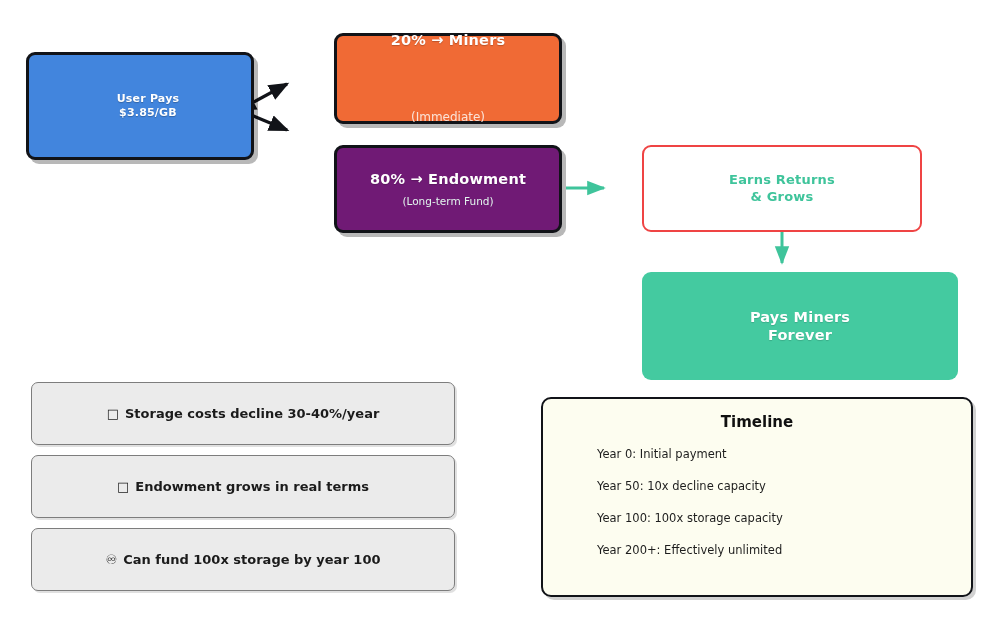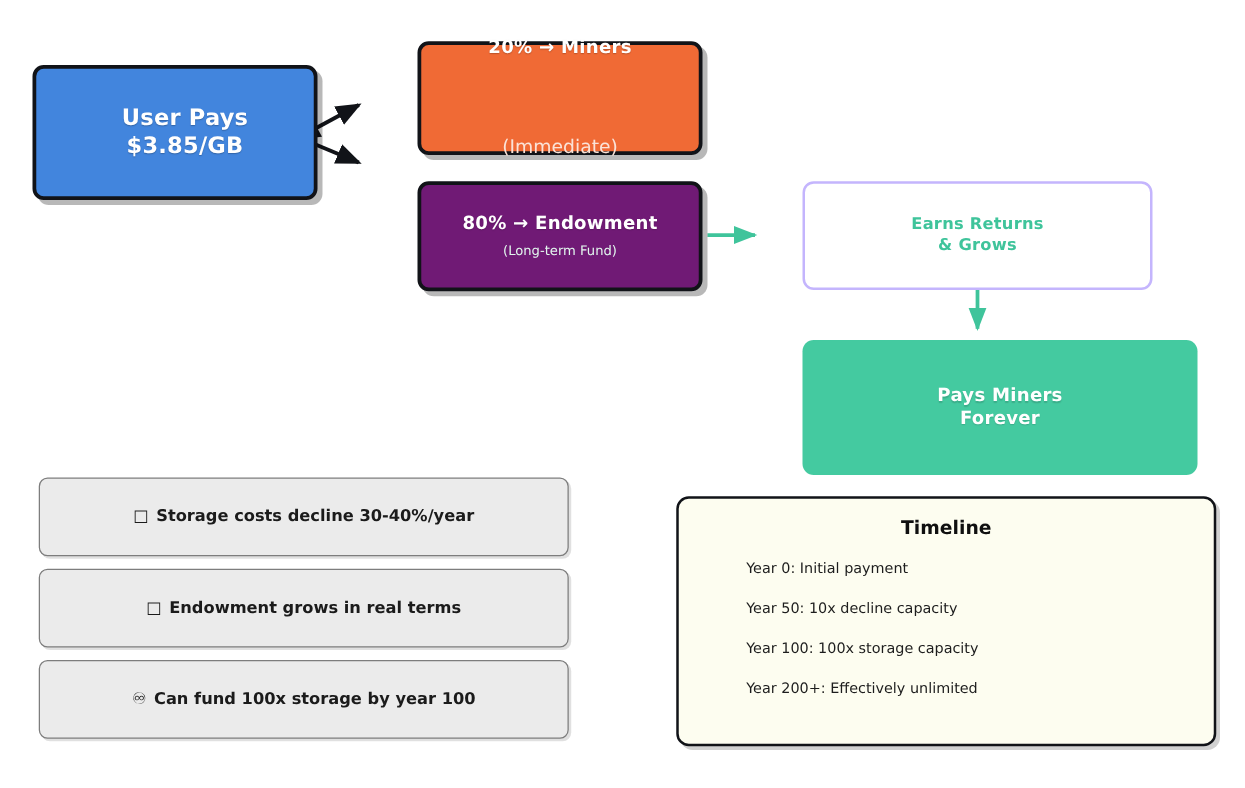--- a/index.html
+++ b/index.html
@@ -51,21 +51,21 @@
     left: 26px;
     top: 52px;
     width: 228px;
     height: 108px;
     background: #4285dd;
     border: 3px solid #111318;
     box-shadow: 4px 4px 0 rgba(0,0,0,0.28);
     color: #ffffff;
   }
   #node-user-pays .title {
-    font-size: 18px;
+    font-size: 11px;
     text-shadow: 0 1px 1px rgba(0,0,0,0.25);
     margin-left: 16px;
   }
 
   
   #node-miners {
     left: 334px;
     top: 33px;
     width: 228px;
     height: 91px;
@@ -73,21 +73,21 @@
     border: 3px solid #111318;
     box-shadow: 4px 4px 0 rgba(0,0,0,0.28);
     color: #ffffff;
     gap: 48px;
   }
   #node-miners .title {
     font-size: 14.5px;
     text-shadow: 0 1px 1px rgba(0,0,0,0.22);
   }
   #node-miners .sub {
-    font-size: 15px;
+    font-size: 12px;
     margin-top: 13px;
     color: #fbe3d8;
   }
 
   
   #node-endowment {
     left: 334px;
     top: 145px;
     width: 228px;
     height: 88px;
@@ -106,21 +106,21 @@
     color: #e2f6ee;
   }
 
   
   #node-earns {
     left: 642px;
     top: 145px;
     width: 280px;
     height: 87px;
     background: #ffffff;
-    border: 2px solid #c4b5fd;
+    border: 2px solid #ef4444;
     color: #3fc49b;
   }
   #node-earns .title {
     font-size: 13px;
   }
 
   
   #node-pays-forever {
     left: 642px;
     top: 272px;

